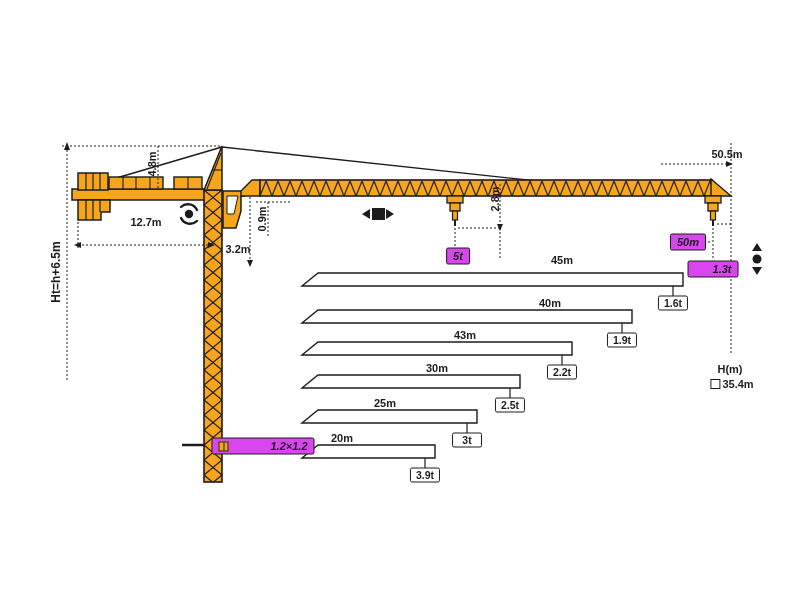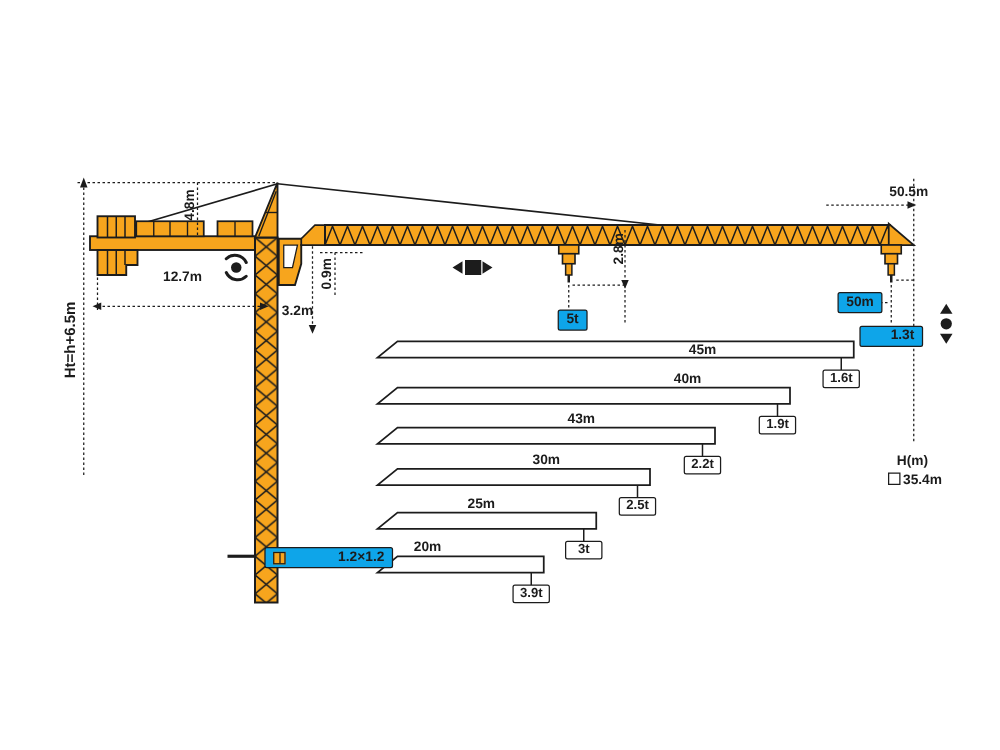--- a/index.html
+++ b/index.html
@@ -11,22 +11,22 @@
   svg{position:absolute;left:0;top:0;}
   #labels-layer{position:absolute;left:0;top:0;width:800px;height:600px;pointer-events:none;}
   .dim-label{
     position:absolute;transform:translate(-50%,-50%);
     font-size:11px;font-weight:bold;white-space:nowrap;color:#1c1c1c;
   }
   .rot{transform:translate(-50%,-50%) rotate(-90deg);}
   .big{font-size:12px;}
   .orange-box{
     position:absolute;transform:translate(-50%,-50%);
-    background:#0ea5e9;border:1.6px solid #1c1c1c;border-radius:2px;
-    font-size:11px;font-weight:bold;padding:1px 6px;line-height:13px;white-space:nowrap;
+    background:#d946ef;border:1.6px solid #1c1c1c;border-radius:2px;
+    font-size:11px;font-weight:bold;padding:1px 6px;line-height:13px;white-space:nowrap;font-style:italic;
   }
   .cap-box{
     position:absolute;transform:translate(-50%,-50%);
     background:#ffffff;border:1.4px solid #1c1c1c;border-radius:2px;
     font-size:10.5px;font-weight:bold;padding:0 5px;line-height:13px;min-width:18px;
     text-align:center;white-space:nowrap;
   }
   .sq{
     display:inline-block;width:8px;height:8px;border:1.6px solid #1c1c1c;
     vertical-align:-1px;margin-right:2px;background:#fff;
@@ -198,21 +198,21 @@
 
   <div class="orange-box hrow" style="left:263px;top:446px;">
     <span class="sq sq-split"></span>
     <span>1.2×1.2</span>
   </div>
 
   <div class="dim-label" style="left:730px;top:369px;">H(m)</div>
   <div class="dim-label" style="left:732px;top:384px;">
     <span class="sq"></span><span>35.4m</span>
   </div>
-<div class="dim-label" style="left: 562px; top: 280px;">45m</div>
+<div class="dim-label" style="left: 562px; top: 260px;">45m</div>
       <div class="cap-box" style="left: 673px; top: 303px;">1.6t</div>
       <div class="dim-label" style="left: 550px; top: 303px;">40m</div>
       <div class="cap-box" style="left: 622px; top: 340px;">1.9t</div>
       <div class="dim-label" style="left: 465px; top: 335px;">43m</div>
       <div class="cap-box" style="left: 562px; top: 372px;">2.2t</div>
       <div class="dim-label" style="left: 437px; top: 368px;">30m</div>
       <div class="cap-box" style="left: 510px; top: 405px;">2.5t</div>
       <div class="dim-label" style="left: 385px; top: 403px;">25m</div>
       <div class="cap-box" style="left: 467px; top: 440px;">3t</div>
       <div class="dim-label" style="left: 342px; top: 438px; text-align: right;">20m</div>

